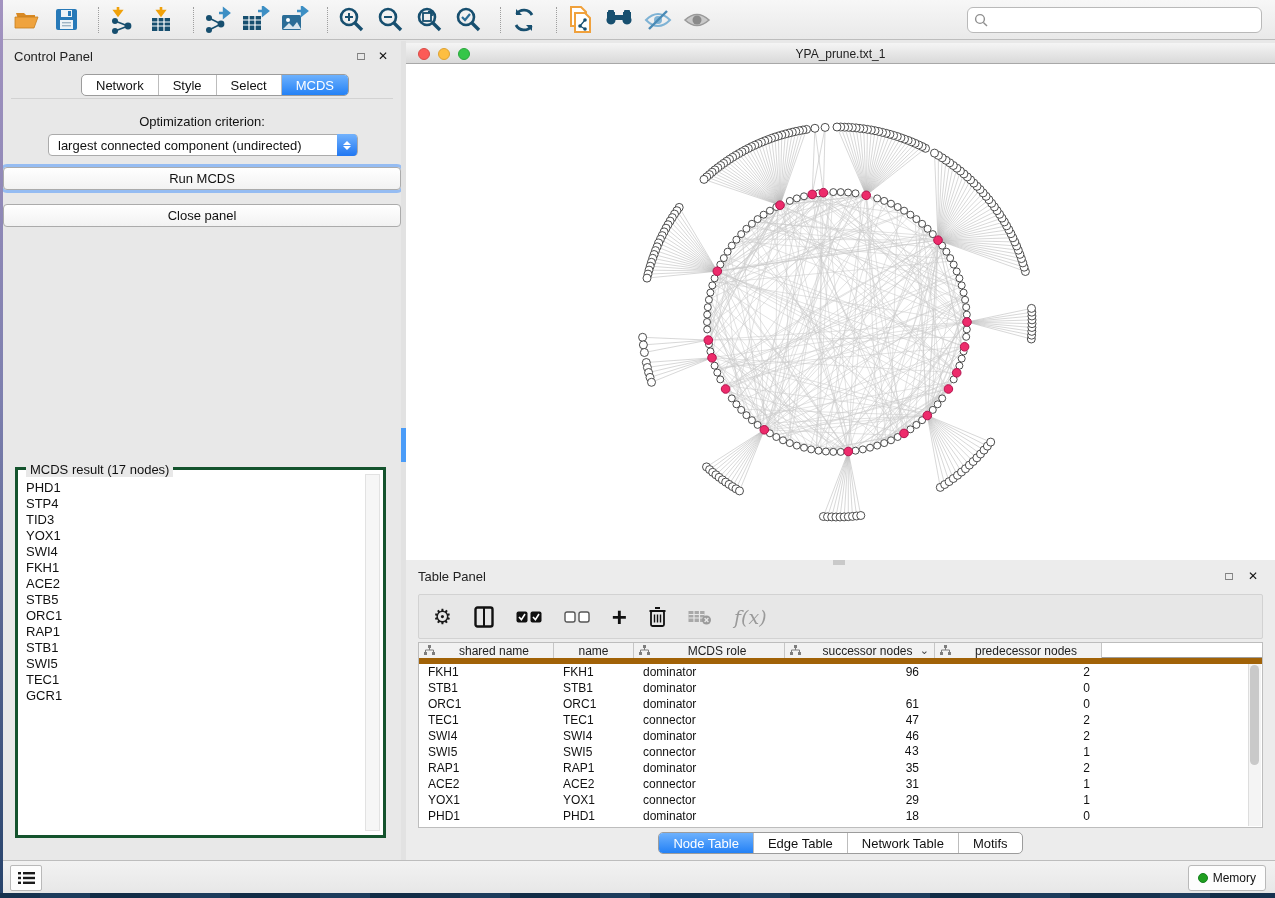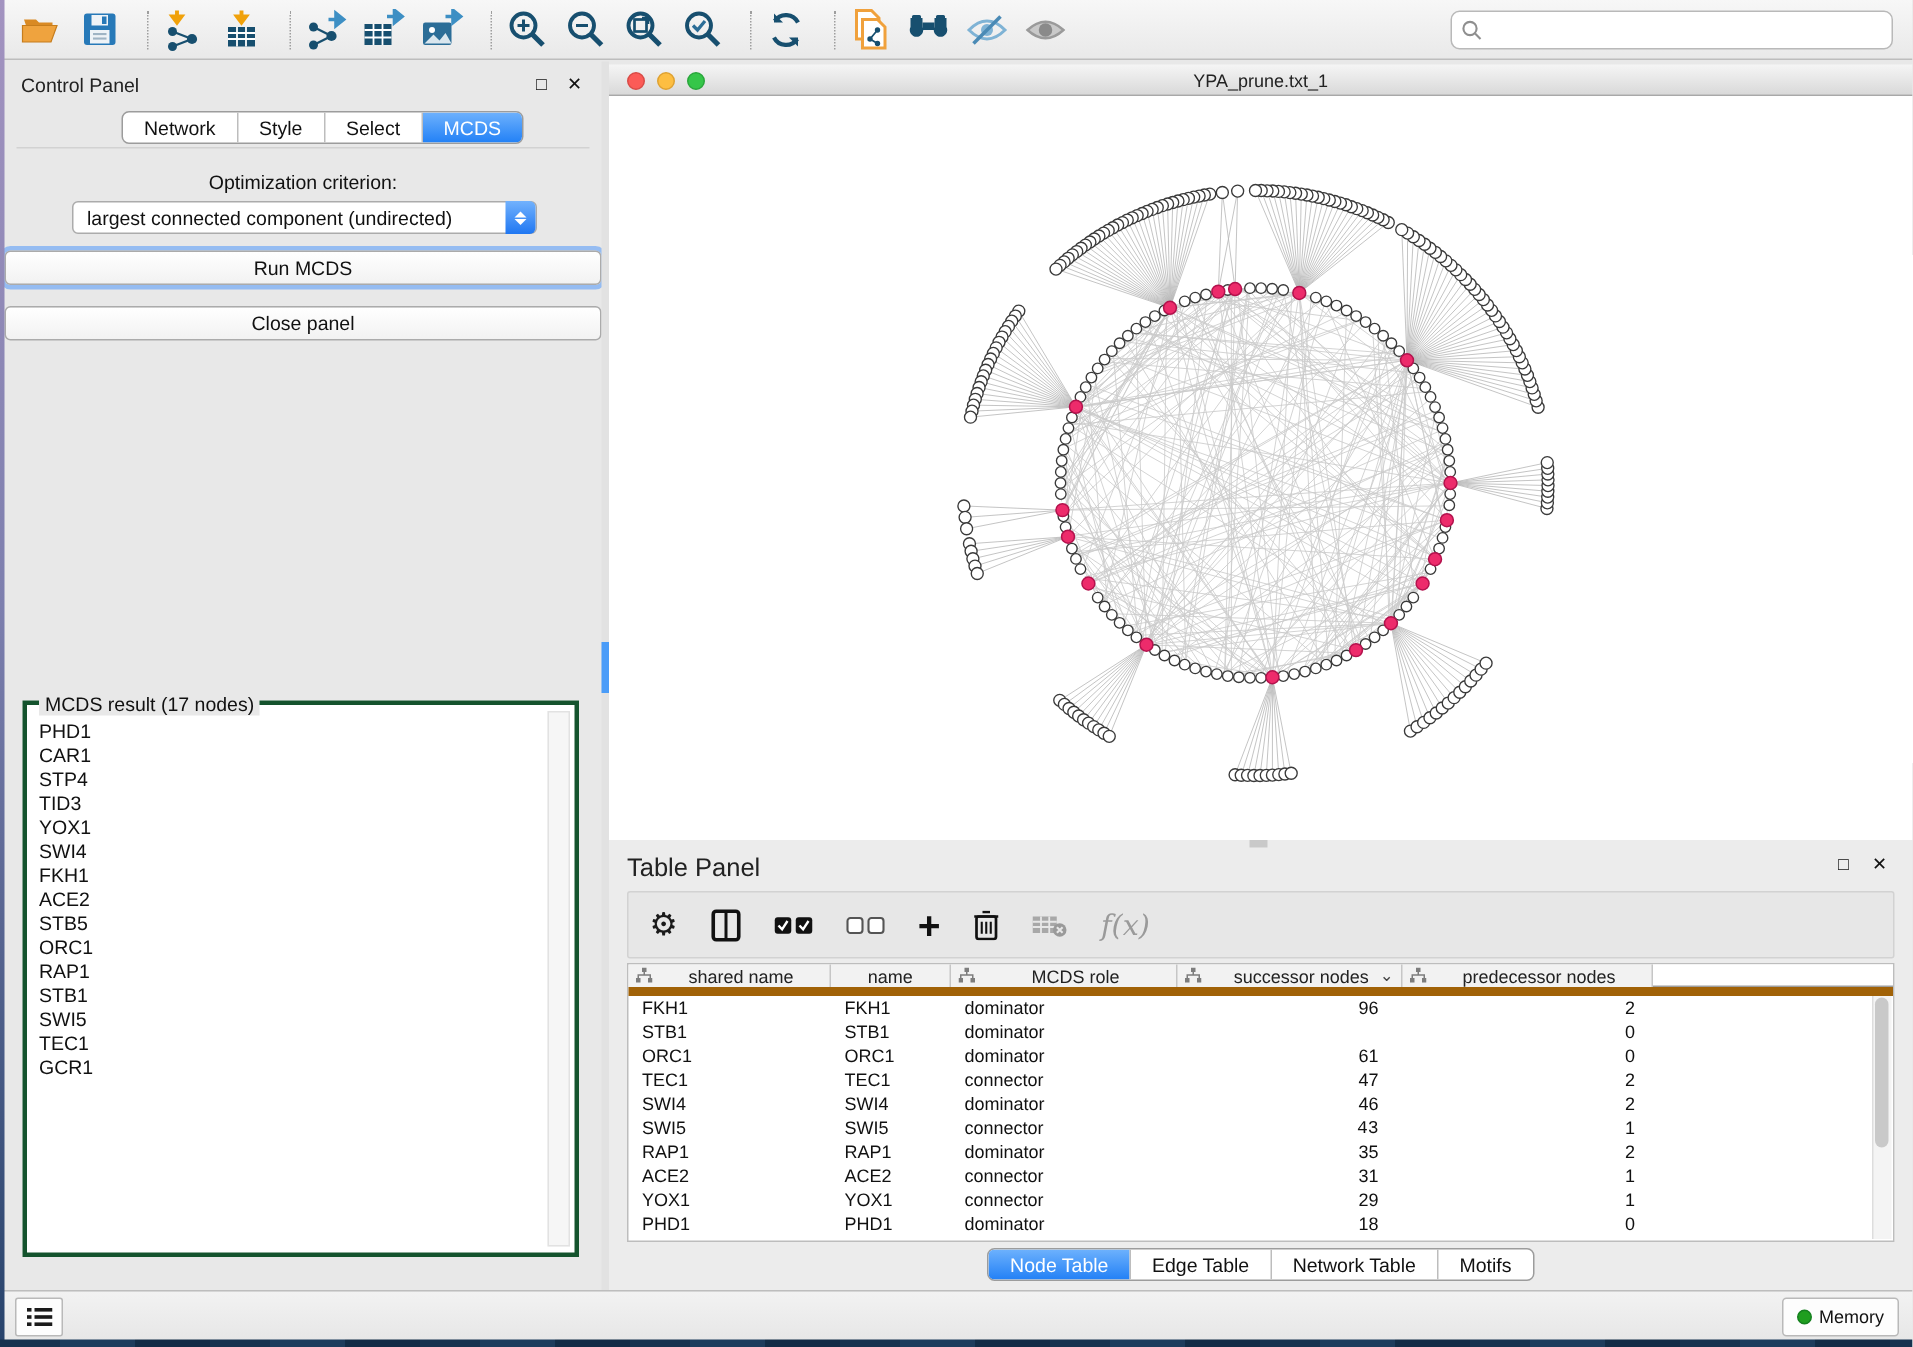--- a/index.html
+++ b/index.html
@@ -66,21 +66,21 @@
     background:linear-gradient(#f5f5f5,#d9d9d9);border-bottom:1px solid #a8a8a8;box-sizing:border-box;}
   .traffic{position:absolute;top:5px;width:12px;height:12px;border-radius:50%;}
   .t-red{left:12px;background:#fc5b57;border:1px solid #d94c47;box-sizing:border-box;}
   .t-yellow{left:32px;background:#fdbe41;border:1px solid #dfa232;box-sizing:border-box;}
   .t-green{left:52px;background:#35c649;border:1px solid #2aa73c;box-sizing:border-box;}
   .view-title{position:absolute;left:0;top:4px;width:100%;text-align:center;font-size:12px;color:#222;}
   .view-canvas{position:absolute;left:0;top:23px;width:869px;height:496px;background:#fff;}
 
   
   .table-panel{position:absolute;left:406px;top:566px;width:869px;height:294px;background:#ececec;}
-  .tp-title{position:absolute;left:12px;top:3px;font-size:17px;color:#222;}
+  .tp-title{position:absolute;left:12px;top:3px;font-size:13px;color:#222;}
   .tp-float{right:38px;top:2px;} .tp-close{right:14px;top:2px;font-weight:bold;}
   .tp-toolbar{position:absolute;left:12px;top:28px;width:845px;height:45px;background:#e7e7e7;
     border:1px solid #d2d2d2;border-radius:2px;display:flex;align-items:center;padding-left:14px;box-sizing:border-box;gap:22px;}
   .tp-ic{display:flex;align-items:center;justify-content:center;height:26px;}
   .gear-glyph{font-size:21px;color:#1a1a1a;line-height:1;}
   .fx{font-family:"DejaVu Serif","Liberation Serif",serif;font-style:italic;font-size:19px;color:#9a9a9a;}
   .plus-glyph{font-size:26px;font-weight:bold;color:#111;line-height:22px;}
   .table-wrap{position:absolute;left:12px;top:76px;width:845px;height:186px;background:#fff;
     border:1px solid #bdbdbd;box-sizing:border-box;}
   .thead{display:flex;height:21px;background:#f2f2f2;border-bottom:6px solid #a16207;box-sizing:border-box;}
@@ -276,21 +276,20 @@
       </span>
   </div>
   <div class="cp-buttons">
     <button class="btn btn-focus">Run MCDS</button>
     <button class="btn">Close panel</button>
   </div>
   <div class="mcds-box">
     <span class="mcds-legend">MCDS result (17 nodes)</span>
     <div class="mcds-list">
         <div>PHD1</div>
-        <div>CAR1</div>
         <div>STP4</div>
         <div>TID3</div>
         <div>YOX1</div>
         <div>SWI4</div>
         <div>FKH1</div>
         <div>ACE2</div>
         <div>STB5</div>
         <div>ORC1</div>
         <div>RAP1</div>
         <div>STB1</div>

